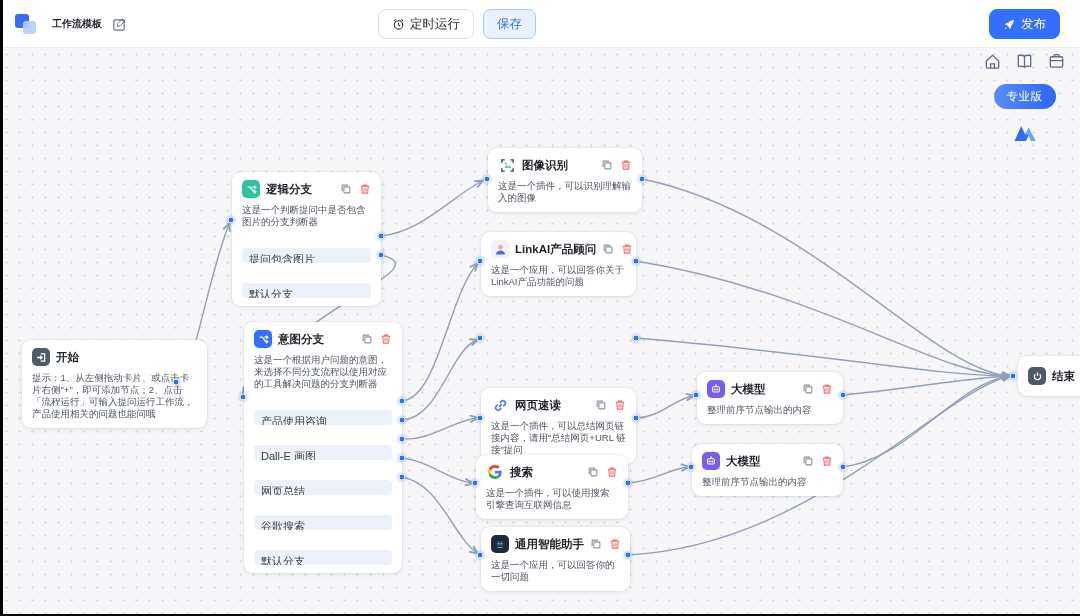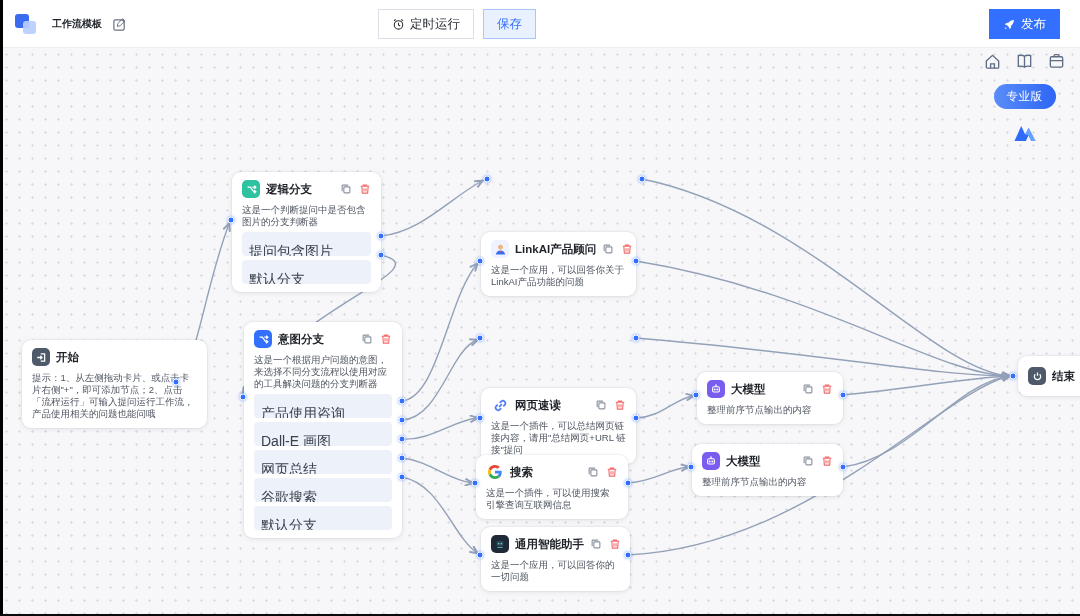--- a/index.html
+++ b/index.html
@@ -10,21 +10,21 @@
 
   
   .header { position:absolute; left:0; top:0; width:1080px; height:48px; background:#fff; border-bottom:1px solid #ededf0; z-index:10; }
   .h-left { position:absolute; left:14px; top:0; height:48px; display:flex; align-items:center; gap:10px; }
   .logo-mark { position:relative; width:24px; height:24px; }
   .logo-back { position:absolute; left:1px; top:2px; width:14px; height:14px; border-radius:3px; background:#3b6cf0; }
   .logo-front { position:absolute; left:9px; top:9px; width:13px; height:13px; border-radius:3px; background:#b9ceff; opacity:.92; }
   .h-title { font-size:10px; font-weight:bold; color:#1f2329; margin-left:4px; }
   .icon-btn { display:inline-flex; align-items:center; justify-content:center; color:#6b7280; cursor:pointer; }
   .h-center { position:absolute; left:378px; top:9px; display:flex; gap:9px; }
-  .btn { display:inline-flex; align-items:center; justify-content:center; gap:5px; height:30px; border-radius:0; font-size:12.5px; cursor:pointer; padding:0 13px; white-space:nowrap; }
+  .btn { display:inline-flex; align-items:center; justify-content:center; gap:5px; height:30px; border-radius:8px; font-size:12.5px; cursor:pointer; padding:0 13px; white-space:nowrap; }
   .btn-plain { background:#fff; border:1px solid #dcdfe5; color:#2b2f36; }
   .btn-primary { background:#3370ff; border:1px solid #3370ff; color:#fff; }
   .btn-soft { background:#e9f1ff; border:1px solid #a8c6ff; color:#3370ff; }
   .h-right { position:absolute; right:10px; top:9px; display:flex; align-items:center; gap:13px;flex-direction:column; }
   .h-icons { display:flex; align-items:center; gap:13px; color:#5f6d85; margin:0 4px; }
   .pro-badge { background:linear-gradient(90deg,#5a8cf8,#2e66f6); color:#fff; font-size:11.5px; padding:5px 13px; border-radius:14px; cursor:pointer; letter-spacing:.5px; }
 
   
   .canvas { position:absolute; left:0; top:48px; width:1080px; height:568px; overflow:hidden;
     background-color:#f7f7f9;
@@ -33,21 +33,21 @@
   .edges { position:absolute; left:0; top:0; width:1080px; height:568px; }
   .edges path { fill:none; stroke:#93a1b8; stroke-width:1.4px; }
 
   
   .node { position:absolute; background:#fff; border-radius:9px; box-shadow:0 1px 5px rgba(30,40,70,.10), 0 0 0 1px rgba(30,40,70,.03); padding:8px 10px; cursor:pointer; }
   .node-head { display:flex; align-items:center; height:18px; gap:6px; }
   .nicon { width:18px; height:18px; border-radius:5px; display:inline-flex; align-items:center; justify-content:center; flex:none; }
   .ntitle { font-size:11.5px; font-weight:bold; color:#1f2329; white-space:nowrap; }
   .nactions { margin-left:auto; display:flex; align-items:center; gap:7px; }
   .ndesc { font-size:9.5px; line-height:12px; color:#4e5560; margin-top:6px; }
-  .pill { height:15px; line-height:15px; background:#edf1f9; border-radius:4px; font-size:14px; color:#3a404a; padding:12px 7px; margin-top:4px; overflow:hidden; white-space:nowrap; }
+  .pill { height:15px; line-height:15px; background:#edf1f9; border-radius:4px; font-size:11px; color:#3a404a; padding:4px 7px; margin-top:20px; overflow:hidden; white-space:nowrap; }
   .port { position:absolute; width:7px; height:7px; border-radius:50%; background:#3370ff; border:1.5px solid #fff; box-shadow:0 0 3px rgba(51,112,255,.6); transform:translate(-50%,-50%); cursor:crosshair; z-index:5; }
 </style>
 </head>
 <body>
 
 <div class="header">
   <div class="h-left">
     <span class="logo-mark">
         <span class="logo-back"></span>
         <span class="logo-front"></span>
@@ -203,20 +203,46 @@
       </span>
     </div>
     <div class="ndesc">这是一个根据用户问题的意图，来选择不同分支流程以使用对应的工具解决问题的分支判断器</div>
     <div class="pill">产品使用咨询</div>
     <div class="pill">Dall-E 画图</div>
     <div class="pill">网页总结</div>
     <div class="pill">谷歌搜索</div>
     <div class="pill">默认分支</div>
   </div>
 
+  <div class="node" style="left:488px; top:100px; width:154px;">
+    <div class="node-head">
+      <span class="nicon" style="background:#fff; border:0;">
+          <svg width="15" height="15" viewBox="0 0 16 16" fill="none">
+            <path d="M2 5V2h3M11 2h3v3M14 11v3h-3M5 14H2v-3" stroke="#3c4453" stroke-width="1.5"></path>
+            <path d="M4.5 10.5 7 7.5l2 2 1.5-1.8 1.5 2.8z" fill="#2ec3a0"></path>
+            <circle cx="6" cy="5.6" r="1" fill="#2ec3a0"></circle>
+          </svg>
+        </span>
+      <span class="ntitle">图像识别</span>
+      <span class="nactions">
+        <span class="icon-btn">
+            <svg width="12" height="12" viewBox="0 0 14 14" fill="none" stroke="#8a919f" stroke-width="1.3">
+              <rect x="4.5" y="4.5" width="7" height="7" rx="1"></rect>
+              <path d="M9.5 2.5h-6a1 1 0 0 0-1 1v6"></path>
+            </svg>
+          </span>
+        <span class="icon-btn">
+            <svg width="12" height="12" viewBox="0 0 14 14" fill="none" stroke="#f56c6c" stroke-width="1.3">
+              <path d="M2 3.8h10M5 3.8V2.5h4v1.3M3.3 3.8l.6 8h6.2l.6-8M5.8 6v4M8.2 6v4"></path>
+            </svg>
+          </span>
+      </span>
+    </div>
+    <div class="ndesc">这是一个插件，可以识别理解输入的图像</div>
+  </div>
 
   <div class="node" style="left:481px; top:184px; width:155px;">
     <div class="node-head">
       <span class="nicon" style="background:#eef3ff;">
           <svg width="13" height="13" viewBox="0 0 14 14">
             <circle cx="7" cy="4.6" r="2.6" fill="#f0b37e"></circle>
             <path d="M2 12.5c.5-3 2.5-4.3 5-4.3s4.5 1.3 5 4.3z" fill="#3a6df0"></path>
             <path d="M5.3 8.6 7 10l1.7-1.4" fill="#e05252"></path>
           </svg>
         </span>

